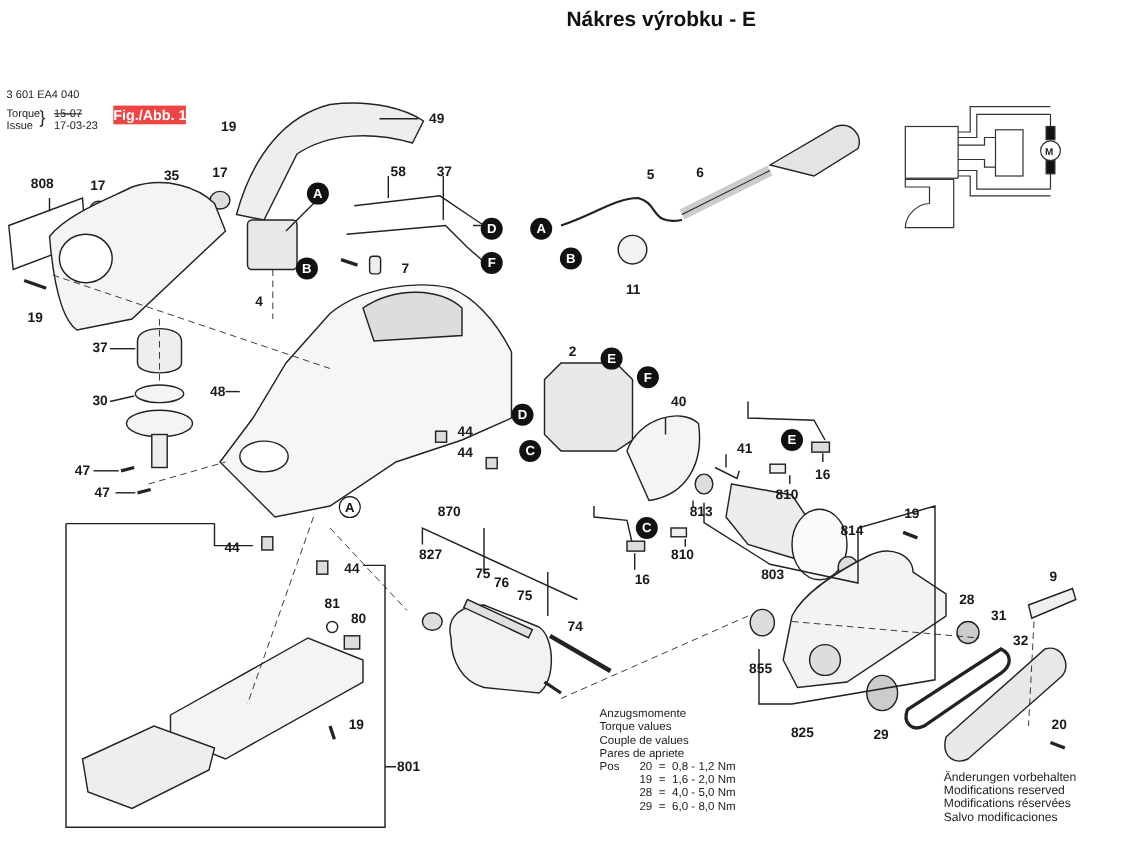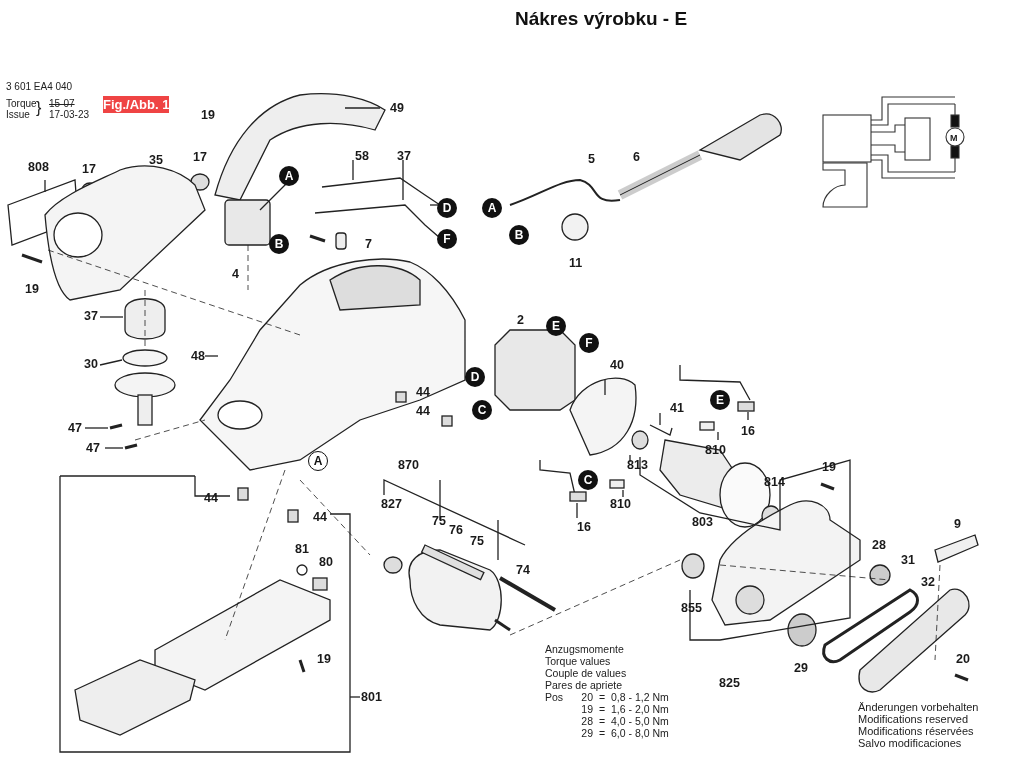--- a/index.html
+++ b/index.html
@@ -238,21 +238,21 @@
 <div class="lbl" style="left:516px;top:563px;">74</div>
 <div class="lbl" style="left:295px;top:542px;">81</div>
 <div class="lbl" style="left:319px;top:555px;">80</div>
 <div class="lbl" style="left:317px;top:652px;">19</div>
 <div class="lbl" style="left:361px;top:690px;">801</div>
 <div class="lbl" style="left:954px;top:517px;">9</div>
 <div class="lbl" style="left:872px;top:538px;">28</div>
 <div class="lbl" style="left:901px;top:553px;">31</div>
 <div class="lbl" style="left:921px;top:575px;">32</div>
 <div class="lbl" style="left:681px;top:601px;">855</div>
-<div class="lbl" style="left:719px;top:676px;">825</div>
+<div class="lbl" style="left:719px;top:659px;">825</div>
 <div class="lbl" style="left:794px;top:661px;">29</div>
 <div class="lbl" style="left:956px;top:652px;">20</div>
 
 <div class="circ" style="left:279px;top:166px;">A</div>
 <div class="circ" style="left:269px;top:234px;">B</div>
 <div class="circ" style="left:437px;top:198px;">D</div>
 <div class="circ" style="left:437px;top:229px;">F</div>
 <div class="circ" style="left:482px;top:198px;">A</div>
 <div class="circ" style="left:509px;top:225px;">B</div>
 <div class="circ" style="left:546px;top:316px;">E</div>

